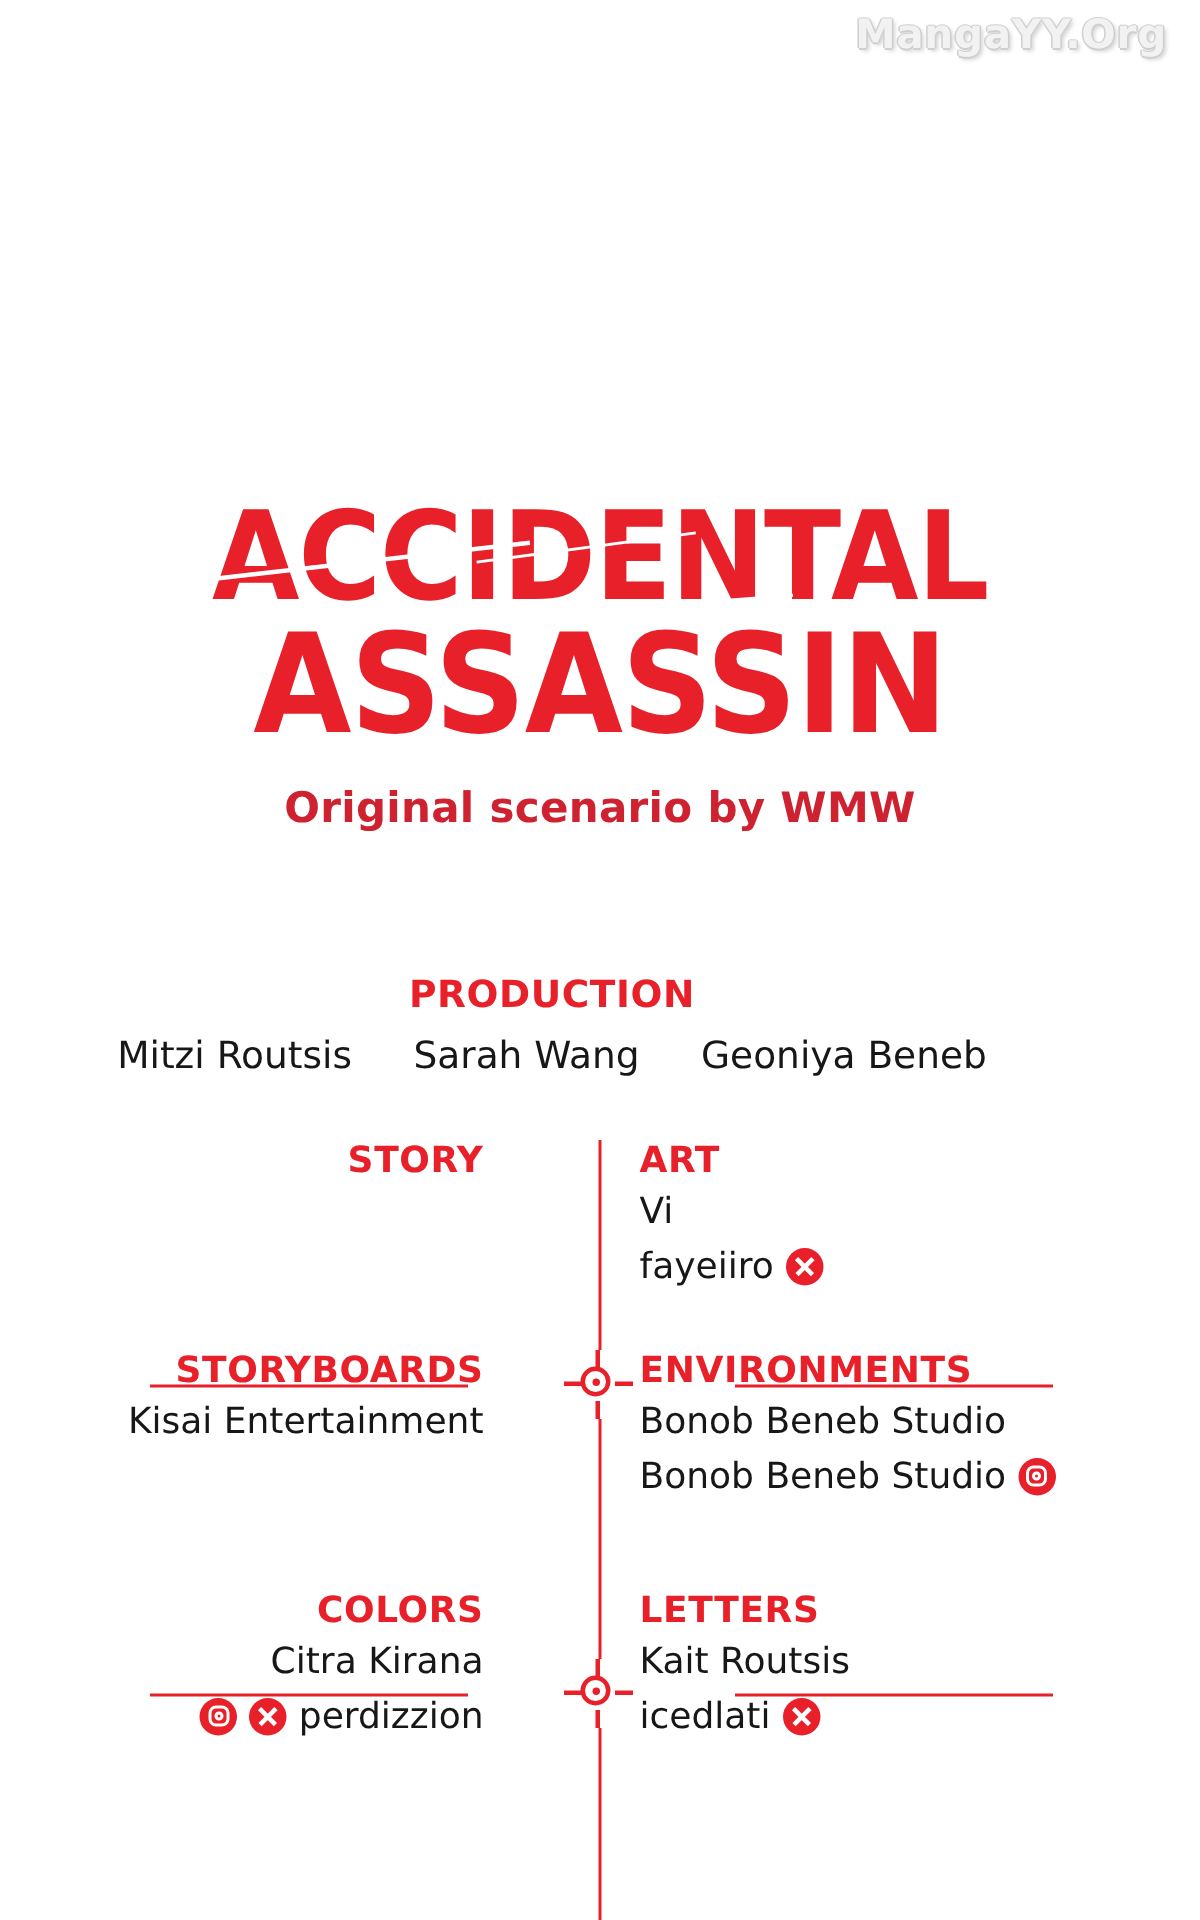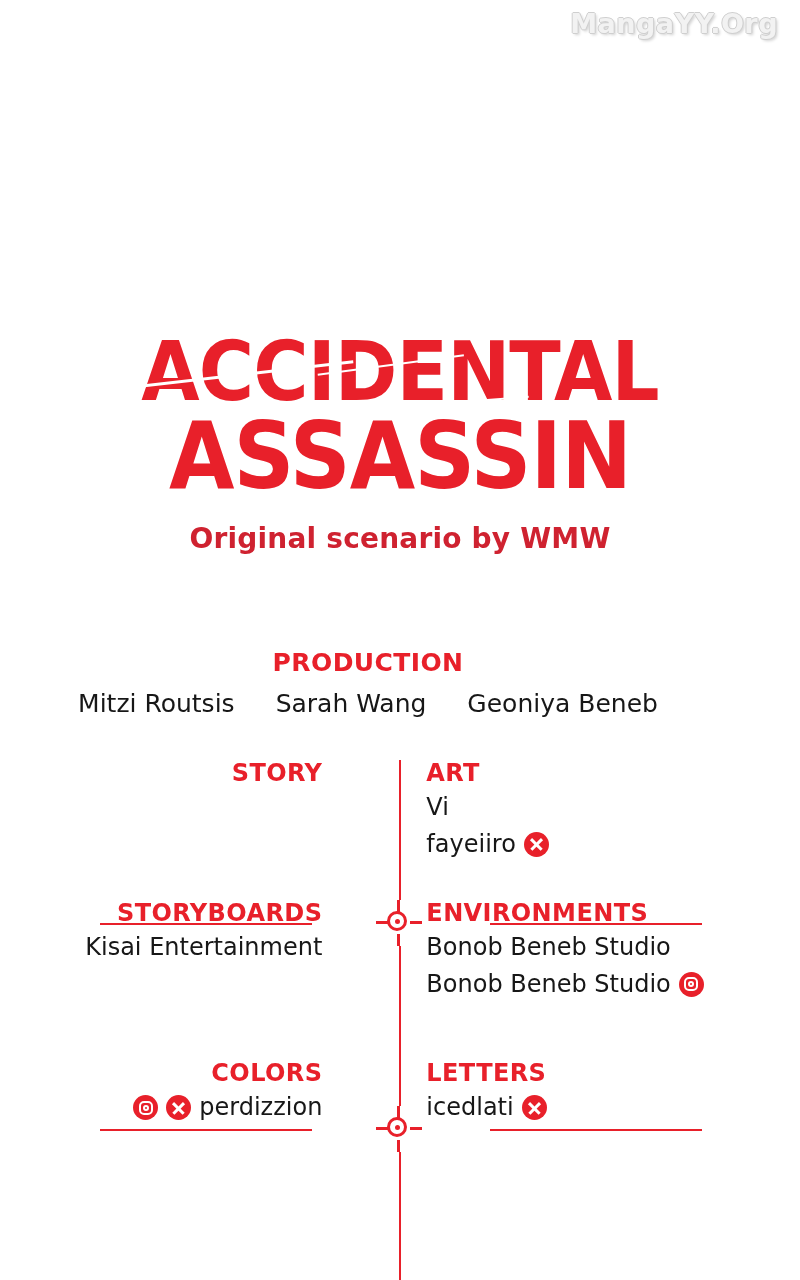--- a/index.html
+++ b/index.html
@@ -315,27 +315,33 @@
       <div class="tick b"></div>
       <div class="tick l"></div>
       <div class="tick r"></div>
     </div>
   </div>
 
   <div class="row" style="height:140px;">
     <div class="col left">
       <div class="section-head">COLORS</div>
       <div class="person">
+        <span>Citra Kirana</span>
+      </div>
+      <div class="person">
         <span class="badge ig"></span>
         <span class="badge x"></span>
         <span>perdizzion</span>
       </div>
     </div>
     <div class="col right">
       <div class="section-head">LETTERS</div>
       <div class="person">
+        <span>Kait Routsis</span>
+      </div>
+      <div class="person">
         <span>icedlati</span>
         <span class="badge x"></span>
       </div>
     </div>
   </div>
 
 </div>
 
 </body></html>

